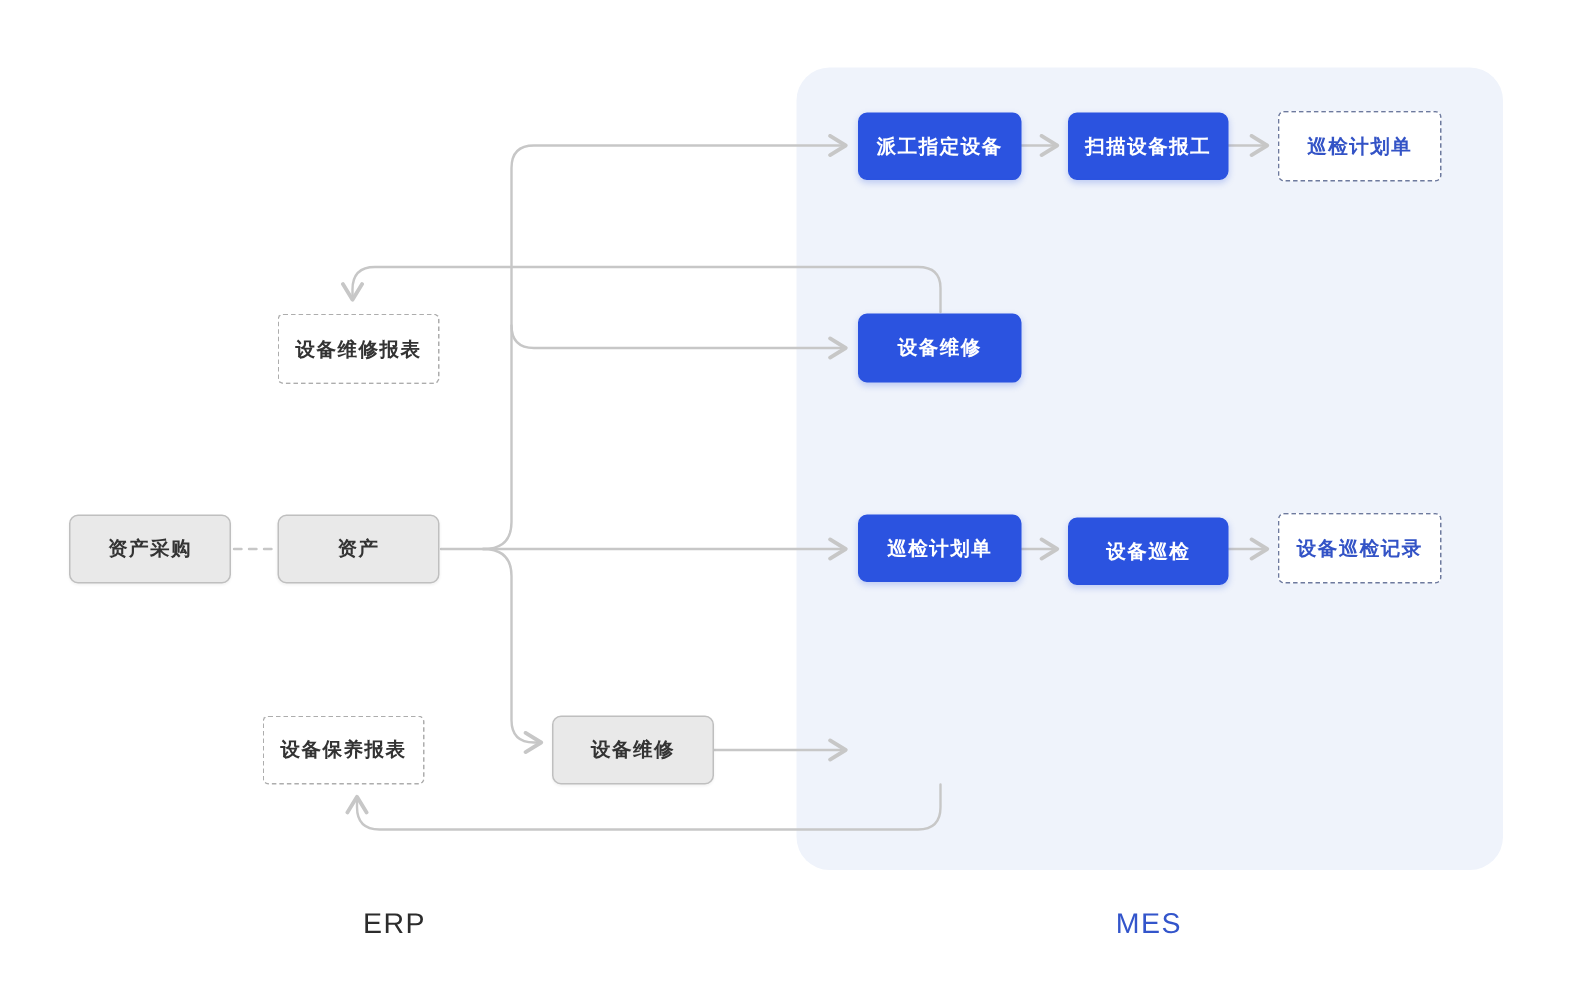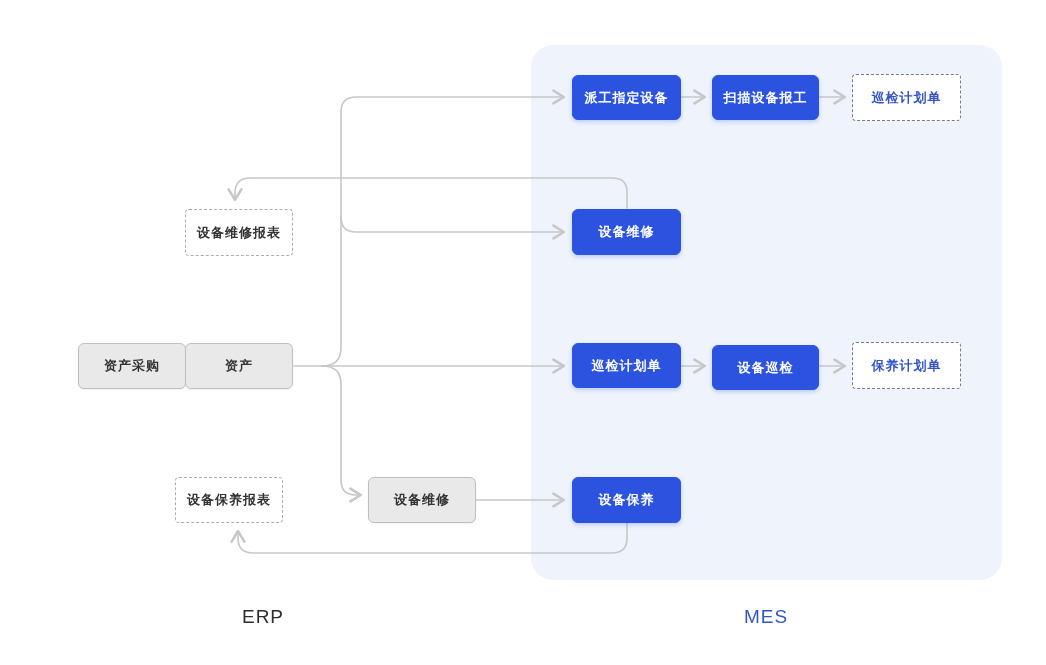--- a/index.html
+++ b/index.html
@@ -72,21 +72,21 @@
       <path d="M819,366 H844" marker-end="url(#arrow)"></path>
 
       <path d="M476,500 H563" marker-end="url(#arrow)"></path>
 
       <path d="M627,208 V192 Q627,178 612,178 H250 Q235,178 235,193 V199" marker-end="url(#arrow)"></path>
 
       <path d="M627,523 V538 Q627,553 612,553 H253 Q238,553 238,538 V532" marker-end="url(#arrow)"></path>
     </g>
   </svg>
 
-  <div class="node gray" style="left:46px;top:343px;width:108px;height:46px;margin-left:32px;">资产采购</div>
+  <div class="node gray" style="left:46px;top:343px;width:108px;height:46px;">资产采购</div>
 
   <div class="node gray" style="left:185px;top:343px;width:108px;height:46px;">资产</div>
 
   <div class="node dashed-gray" style="left:185px;top:209px;width:108px;height:47px;">设备维修报表</div>
 
   <div class="node dashed-gray" style="left:175px;top:477px;width:108px;height:46px;">设备保养报表</div>
 
   <div class="node gray" style="left:368px;top:477px;width:108px;height:46px;">设备维修</div>
 
   <div class="node blue" style="left:572px;top:75px;width:109px;height:45px;">派工指定设备</div>
@@ -94,21 +94,20 @@
   <div class="node blue" style="left:712px;top:75px;width:107px;height:45px;">扫描设备报工</div>
 
   <div class="node dashed-blue" style="left:852px;top:74px;width:109px;height:47px;">巡检计划单</div>
 
   <div class="node blue" style="left:572px;top:209px;width:109px;height:46px;">设备维修</div>
 
   <div class="node blue" style="left:572px;top:343px;width:109px;height:45px;">巡检计划单</div>
 
   <div class="node blue" style="left:712px;top:345px;width:107px;height:45px;">设备巡检</div>
 
-  <div class="node dashed-blue" style="left:852px;top:342px;width:109px;height:47px;">保养计划单</div>
+  <div class="node dashed-blue" style="left:852px;top:342px;width:109px;height:47px;">设备巡检记录</div>
 
-  <div class="node blue" style="left:572px;top:477px;width:109px;height:46px;">设备保养</div>
 
   <div class="zone-label" id="erp-label">ERP</div>
 
   <div class="zone-label" id="mes-label">MES</div>
 
 </div>
 
 </body></html>

